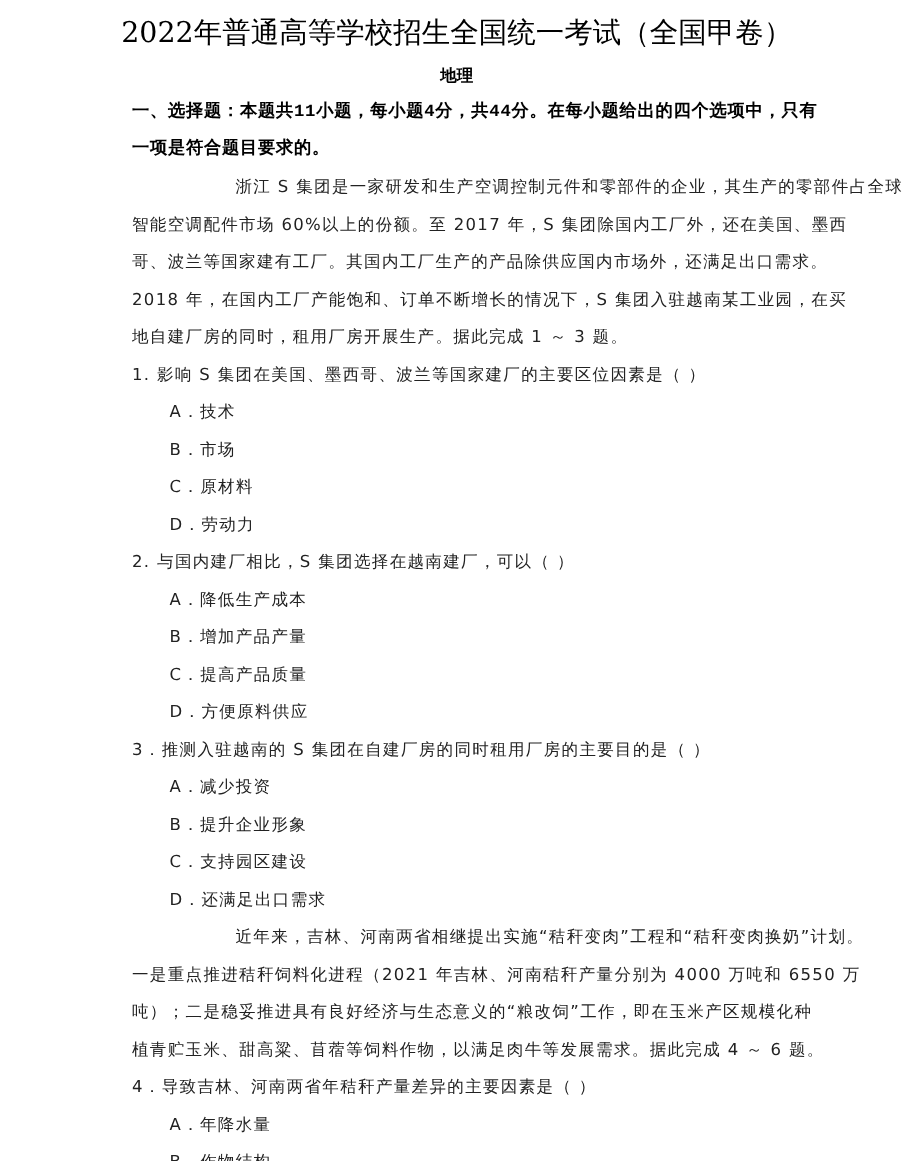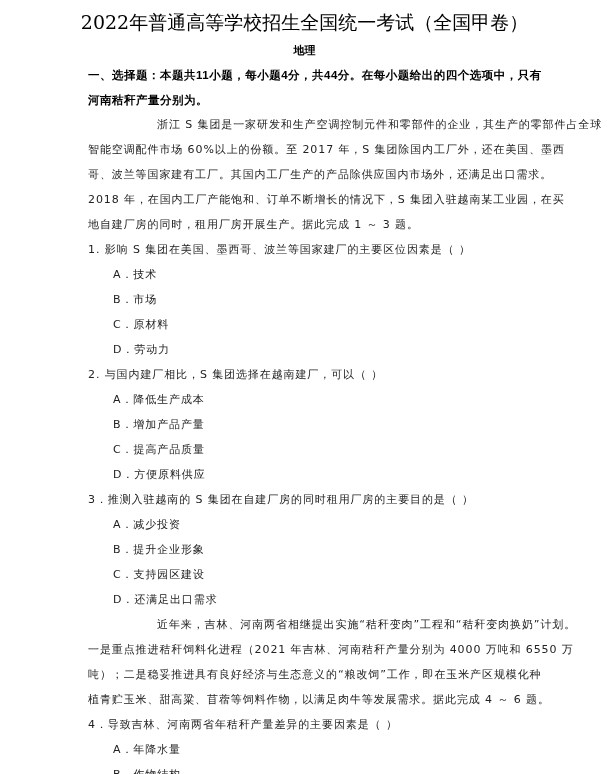--- a/index.html
+++ b/index.html
@@ -15,35 +15,35 @@
     }
     .subtitle {
       position: absolute; left: 0; width: 609px; top: 39px; text-align: center;
       font-family: "DejaVu Serif", serif; font-weight: bold; font-size: 11px; line-height: 24px;
       color: #000;
     }
     .line {
       position: absolute; font-size: 11px; line-height: 16px; white-space: nowrap;
       color: #222; letter-spacing: 0.9px;
     }
-    .bold { font-weight: bold; color: #000; font-family: Liberation Sans, sans-serif; font-size: 11.5px; letter-spacing: 0.5px; }
+    .bold { font-weight: bold; color: #000; font-family: Liberation Mono, monospace; font-size: 11.5px; letter-spacing: 0.5px; }
     .q { left: 88px; }
     .opt { left: 113px; text-align: right; }
     .para { left: 88px; }
     .indent { left: 113px; margin-left: 44px; }
   </style>
 </head>
 <body>
 
 <div class="page">
   <div class="title">2022年普通高等学校招生全国统一考试（全国甲卷）</div>
   <div class="subtitle">地理</div>
 
   <div class="line bold q" style="top:67px">一、选择题：本题共11小题，每小题4分，共44分。在每小题给出的四个选项中，只有</div>
-  <div class="line bold q" style="top:92px">河南秸秆产量分别为。</div>
+  <div class="line bold q" style="top:92px">一项是符合题目要求的。</div>
 
   <div class="line indent" style="top:117px">浙江 S 集团是一家研发和生产空调控制元件和零部件的企业，其生产的零部件占全球</div>
   <div class="line para" style="top:142px">智能空调配件市场 60%以上的份额。至 2017 年，S 集团除国内工厂外，还在美国、墨西</div>
   <div class="line para" style="top:167px">哥、波兰等国家建有工厂。其国内工厂生产的产品除供应国内市场外，还满足出口需求。</div>
   <div class="line para" style="top:192px">2018 年，在国内工厂产能饱和、订单不断增长的情况下，S 集团入驻越南某工业园，在买</div>
   <div class="line para" style="top:217px">地自建厂房的同时，租用厂房开展生产。据此完成 1 ～ 3 题。</div>
 
   <div class="line q" style="top:242px">1.   影响 S 集团在美国、墨西哥、波兰等国家建厂的主要区位因素是（        ）</div>
   <div class="line opt" style="top:267px">A．技术</div>
   <div class="line opt" style="top:292px">B．市场</div>

